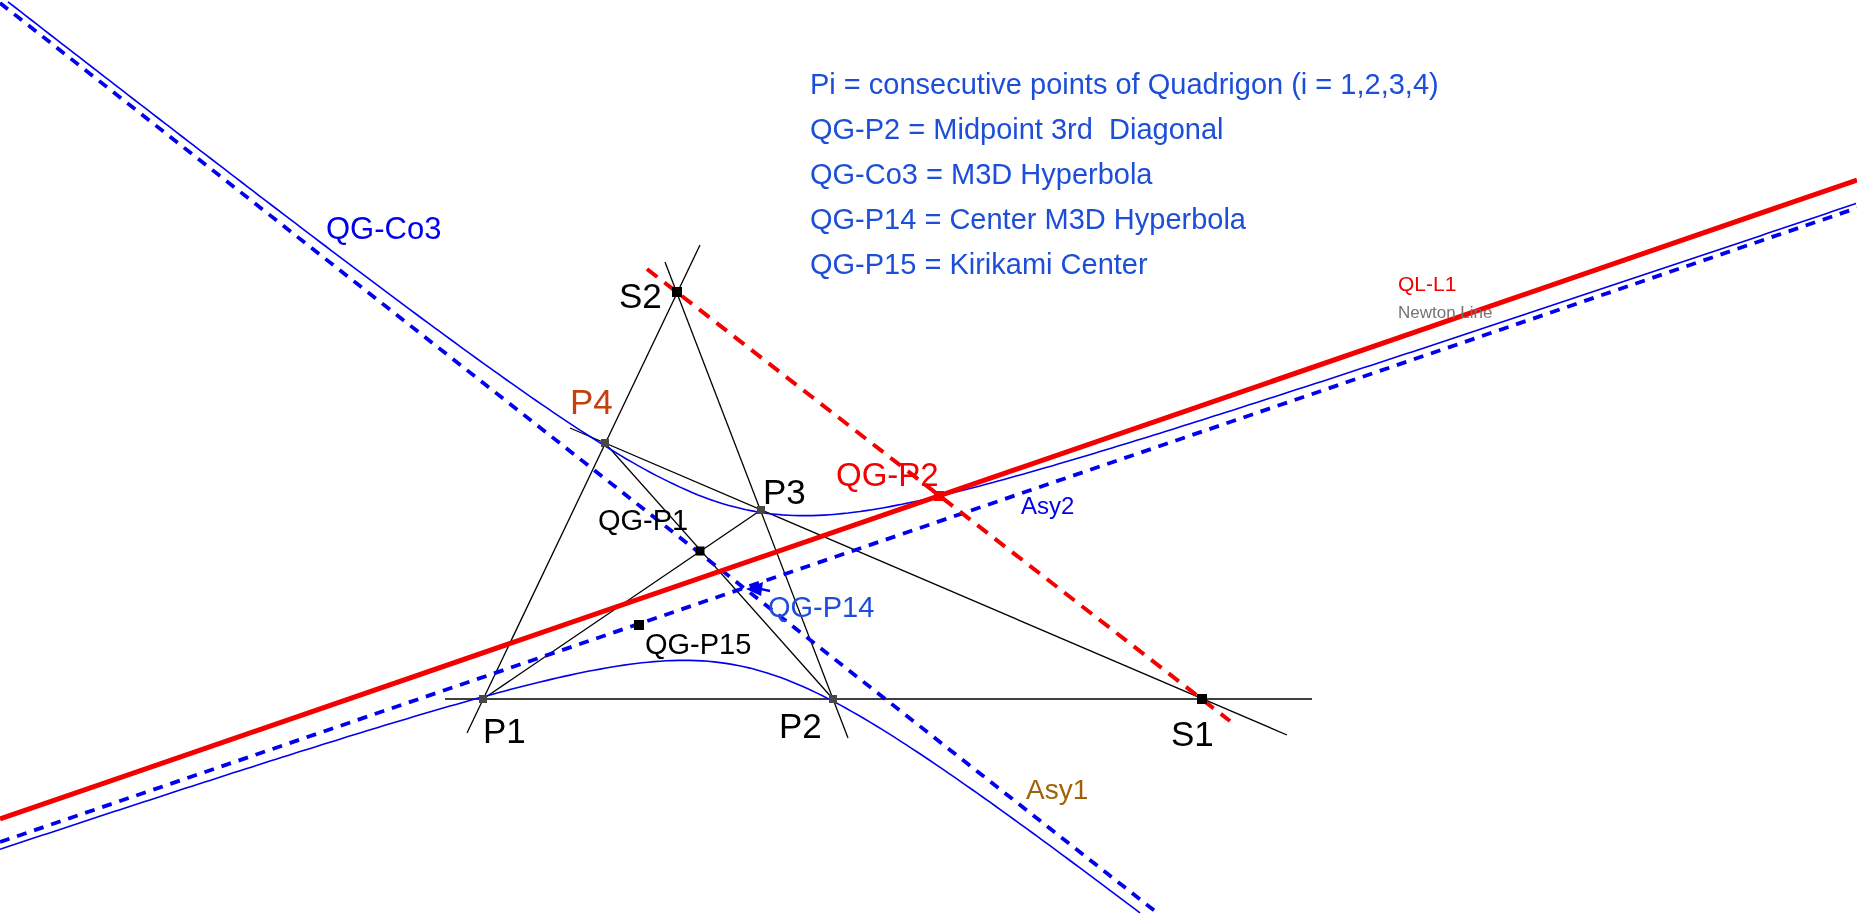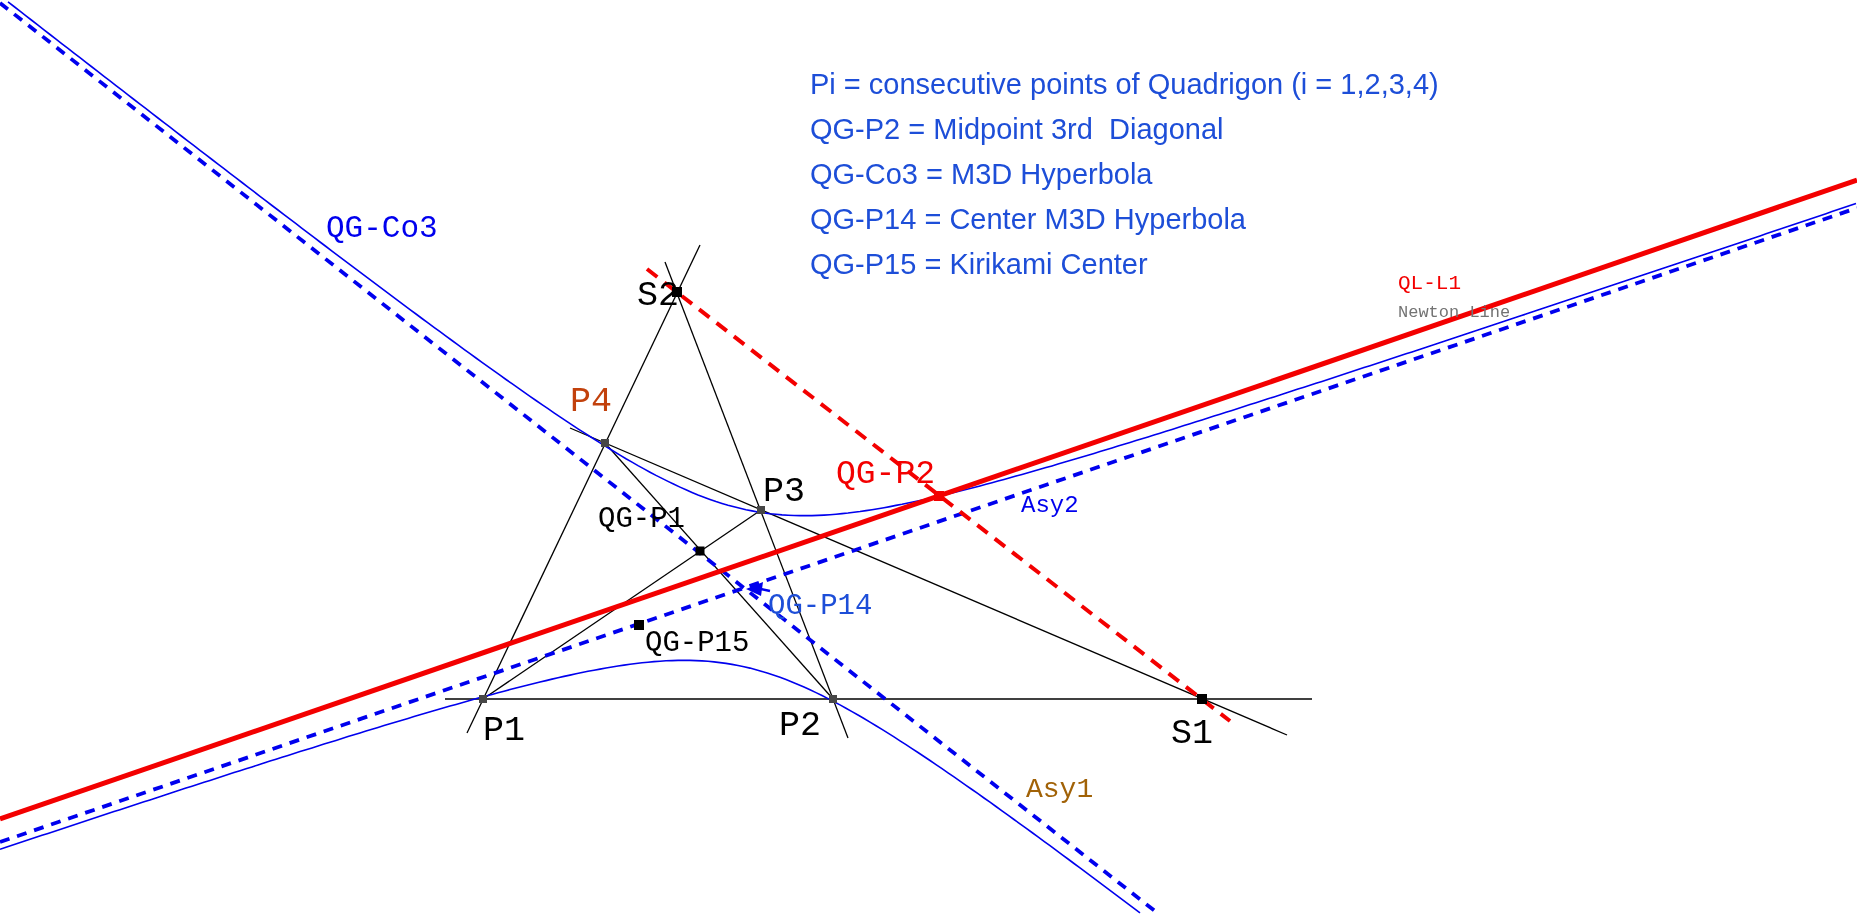--- a/index.html
+++ b/index.html
@@ -1,19 +1,19 @@
 <!DOCTYPE html>
 <html><head>
 <meta charset="utf-8">
 <style>
   html,body{margin:0;padding:0;background:#ffffff;}
   #canvas{position:relative;width:1857px;height:915px;background:#ffffff;overflow:hidden;
           font-family:"Liberation Sans","DejaVu Sans",sans-serif;}
   #geo{position:absolute;left:0;top:0;}
-  .lbl{position:absolute;white-space:nowrap;line-height:1.05;font-family:Liberation Mono, monospace;}
+  .lbl{position:absolute;white-space:nowrap;line-height:1.05;font-family:Liberation Sans, sans-serif;}
   #legend{position:absolute;color:#000;}
   #legend .lg{white-space:pre;}
 </style>
 </head>
 <body>
 
 <div id="canvas">
   <svg id="geo" xmlns="http://www.w3.org/2000/svg" width="1857" height="915" viewBox="0 0 1857 915">
       <line x1="445" y1="699" x2="1312" y2="699" stroke="#000000" stroke-width="1.3" fill="none"></line>
       <line x1="467" y1="733" x2="700" y2="245" stroke="#000000" stroke-width="1.3" fill="none"></line>
@@ -35,21 +35,21 @@
       <rect x="601" y="439" width="8" height="8" fill="#474747"></rect>
       <rect x="1197" y="694" width="10" height="10" fill="#000000"></rect>
       <rect x="672" y="287" width="10" height="10" fill="#000000"></rect>
       <rect x="695.5" y="546.5" width="9" height="9" fill="#000000"></rect>
       <rect x="634" y="620" width="10" height="10" fill="#000000"></rect>
       <rect x="934" y="491" width="10" height="10" fill="#F30000"></rect>
     </svg>
 
   <div id="labels">
       <div class="lbl" style="left: 326px; top: 213px; font-size: 31px; color: rgb(0, 0, 238);">QG-Co3</div>
-      <div class="lbl" style="left: 619px; top: 278px; font-size: 35px; color: rgb(0, 0, 0); margin-left: 18px;">S2</div>
+      <div class="lbl" style="left: 619px; top: 278px; font-size: 35px; color: rgb(0, 0, 0);">S2</div>
       <div class="lbl" style="left: 570px; top: 384px; font-size: 35px; color: #c2410c;">P4</div>
       <div class="lbl" style="left: 763px; top: 474px; font-size: 35px; color: rgb(0, 0, 0);">P3</div>
       <div class="lbl" style="left: 836px; top: 458px; font-size: 33px; color: rgb(243, 0, 0);">QG-P2</div>
       <div class="lbl" style="left: 598px; top: 505px; font-size: 29px; color: rgb(0, 0, 0);">QG-P1</div>
       <div class="lbl" style="left: 768px; top: 592px; font-size: 29px; color: #1d4ed8;">QG-P14</div>
       <div class="lbl" style="left: 645px; top: 629px; font-size: 29px; color: rgb(0, 0, 0);">QG-P15</div>
       <div class="lbl" style="left: 483px; top: 713px; font-size: 35px; color: rgb(0, 0, 0);">P1</div>
       <div class="lbl" style="left: 779px; top: 708px; font-size: 35px; color: rgb(0, 0, 0);">P2</div>
       <div class="lbl" style="left: 1171px; top: 716px; font-size: 35px; color: rgb(0, 0, 0);">S1</div>
       <div class="lbl" style="left: 1021px; top: 493px; font-size: 24px; color: rgb(0, 0, 238);">Asy2</div>

